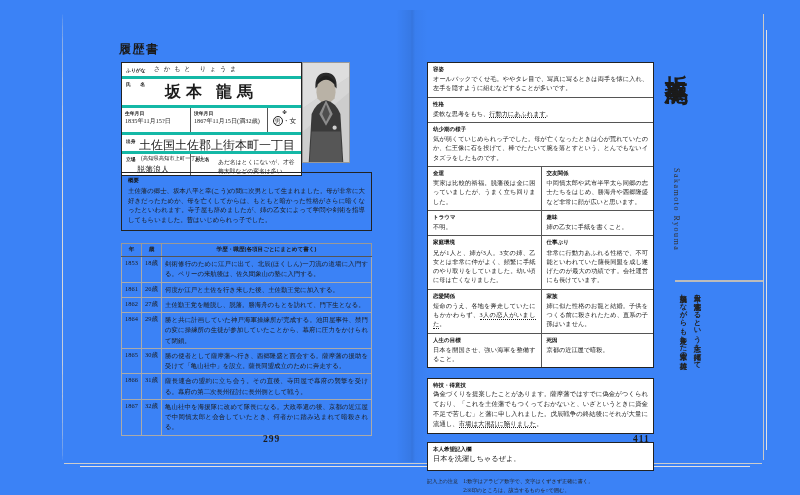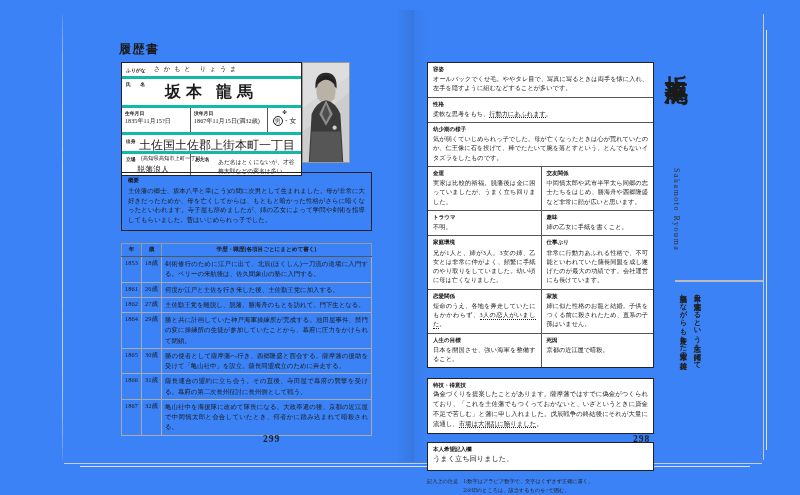--- a/index.html
+++ b/index.html
@@ -274,33 +274,33 @@
       </div>
     </div>
 
     <div class="pbox skillbox">
       <div class="lbl">特技・得意技</div>
       <div class="body-text"><span>偽金づくりを提案したことがあります。薩摩藩ではすでに偽金がつくられており、「これを土佐藩でもつくっておかないと、いざというときに資金不足で苦しむ」と藩に申し入れました。戊辰戦争の終結後にそれが大量に流通し、</span><span class="dotted">市場は大混乱に陥りました</span><span>。</span></div>
     </div>
 
     <div class="pbox wishbox">
       <div class="lbl">本人希望記入欄</div>
-      <div class="body-text">うまく立ち回りました。</div>
+      <div class="body-text">日本を洗濯しちゃるぜよ。</div>
     </div>
 
     <div class="footnote">
       <span class="fn-label">記入上の注意</span>
       <span class="fn-lines">
         <span>1:数字はアラビア数字で、文字はくずさず正確に書く。</span><br>
         <span>2:※印のところは、該当するものを○で囲む。</span>
       </span>
     </div>
   </div>
 
-  <div class="abs pagenum pn-right">298</div>
+  <div class="abs pagenum pn-right">411</div>
 
   <div class="abs sb-title">坂本龍馬</div>
   <div class="abs sb-roman">Sakamoto Ryouma</div>
   <div class="abs sb-divider"></div>
   <div class="abs sb-tagline">
     <span>日本を洗濯するという志を掲げて</span>
     <span>脱藩しながらも奔走した幕末の英雄</span>
   </div>
 
 </div>

